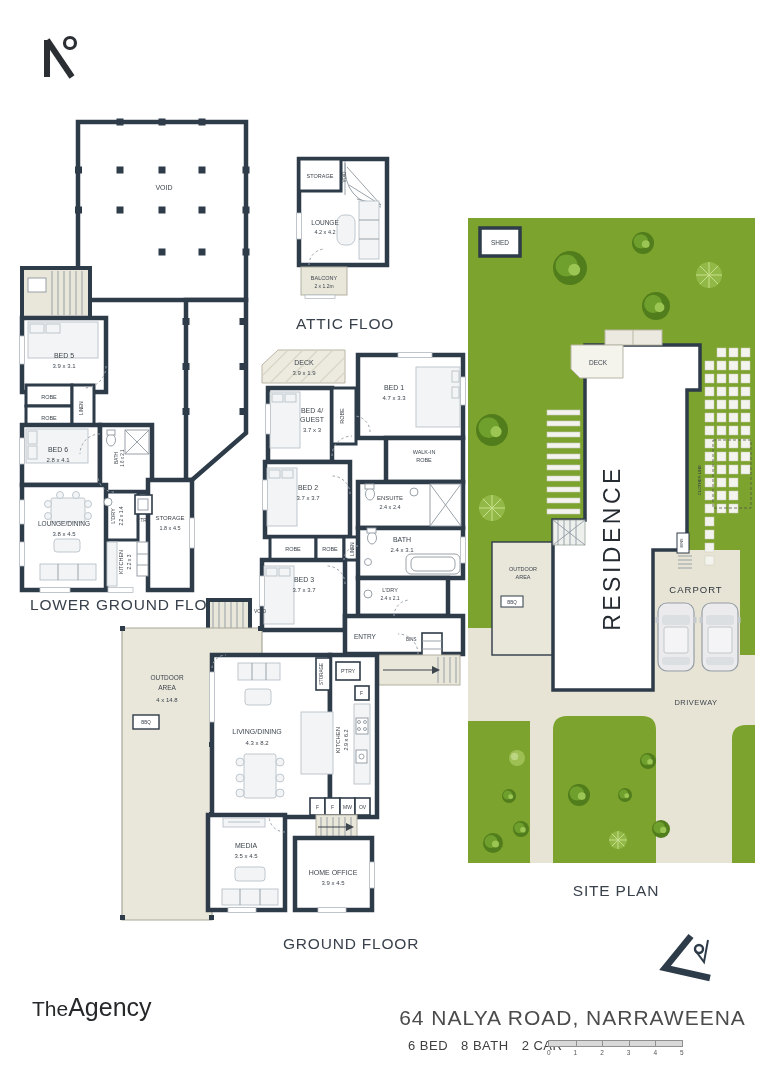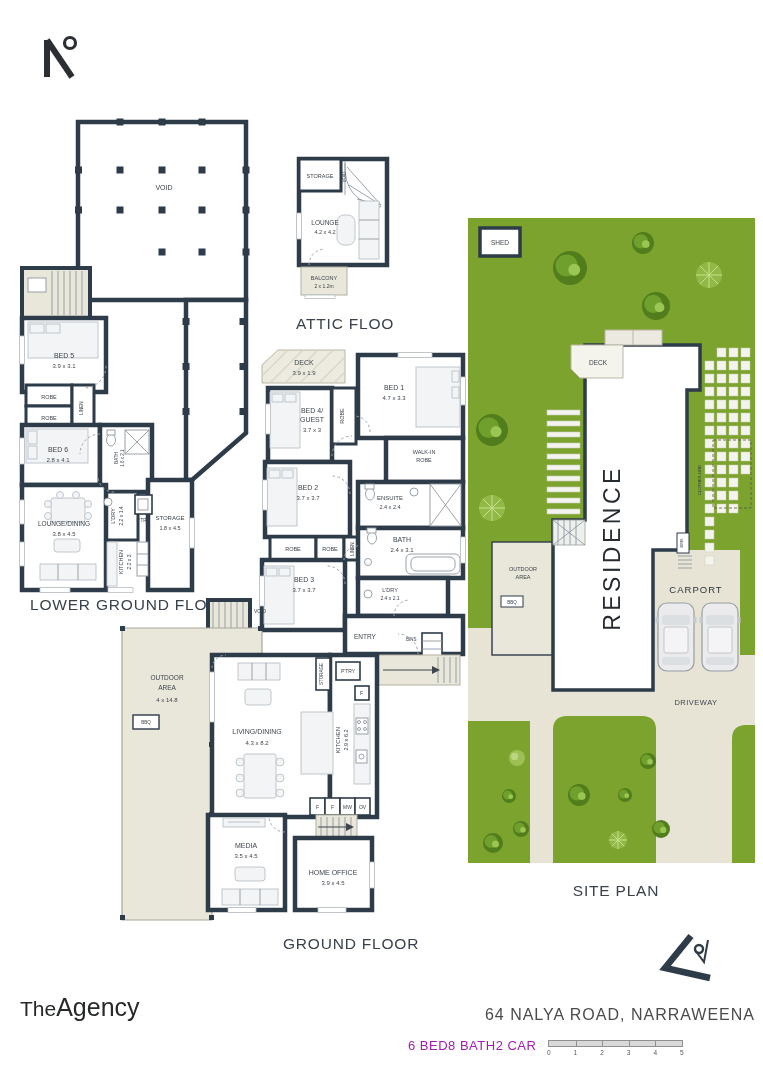--- a/index.html
+++ b/index.html
@@ -22,22 +22,22 @@
   .hatch{stroke:#d8d5c6;stroke-width:1.2;fill:none}
   .arc{stroke:#9aa2a9;stroke-width:1;fill:none;stroke-dasharray:2.5 2.5}
   .win{fill:#ffffff;stroke:#b6bdc3;stroke-width:0.8}
   .col{fill:#2e3b49}
   .grass{fill:#7ca32d}
   .path{fill:#e7e4d5}
   .brand{display:flex;align-items:baseline;color:#26282a}
   .brand .the{font-size:21px}
   .brand .north{font-family:"DejaVu Serif",serif;font-size:42px;margin:0 9px;letter-spacing:0.5px}
   .brand .agency{font-size:25px}
-  .address{width:365px;text-align:right;font-size:16px;color:#4b4b4b;letter-spacing:1px}
-  .specs{font-size:13px;color:#a21caf;letter-spacing:0.5px;display:flex;gap:0}
+  .address{width:365px;text-align:center;font-size:21px;color:#4b4b4b;letter-spacing:1px}
+  .specs{font-size:13px;color:#404040;letter-spacing:0.5px;display:flex;gap:13px}
   .scalebar{width:133px;height:5px;background:#d9d9d9;border:1px solid #909090;position:relative}
   .scalebar i{position:absolute;top:0;width:1px;height:5px;background:#909090}
   .scalenum{position:absolute;top:8px;font-size:6.5px;color:#555}
 </style>
 </head>
 <body>
 
 <div class="page">
 
   <svg class="abs" style="left:38px;top:30px" width="45" height="55">
@@ -557,21 +557,21 @@
     <text class="t75 mid" x="228" y="487" style="letter-spacing:0.5px">DRIVEWAY</text>
     <text class="title mid" x="148" y="678">SITE PLAN</text>
   </svg>
 
   <svg class="abs" style="left:655px;top:918px" width="95" height="75">
     <polyline points="36,18 10,50 55,60" fill="none" stroke="#2e3b49" stroke-width="6.5"></polyline>
     <circle cx="44" cy="31" r="4" fill="none" stroke="#2e3b49" stroke-width="2.4"></circle>
     <polyline points="53,22 49,44 40,32" fill="none" stroke="#2e3b49" stroke-width="2"></polyline>
   </svg>
 
-  <div class="abs brand" style="left:20px;top:993px">
+  <div class="abs brand" style="left:32px;top:993px">
     <span class="the">The</span>
     <span class="agency">Agency</span>
   </div>
   <div class="abs address" style="left:390px;top:1006px">64 NALYA ROAD, NARRAWEENA</div>
   <div class="abs specs" style="left:408px;top:1038px">
     <span>6 BED</span>
     <span>8 BATH</span>
     <span>2 CAR</span>
   </div>
   <div class="abs scalebar" style="left:548px;top:1040px">

